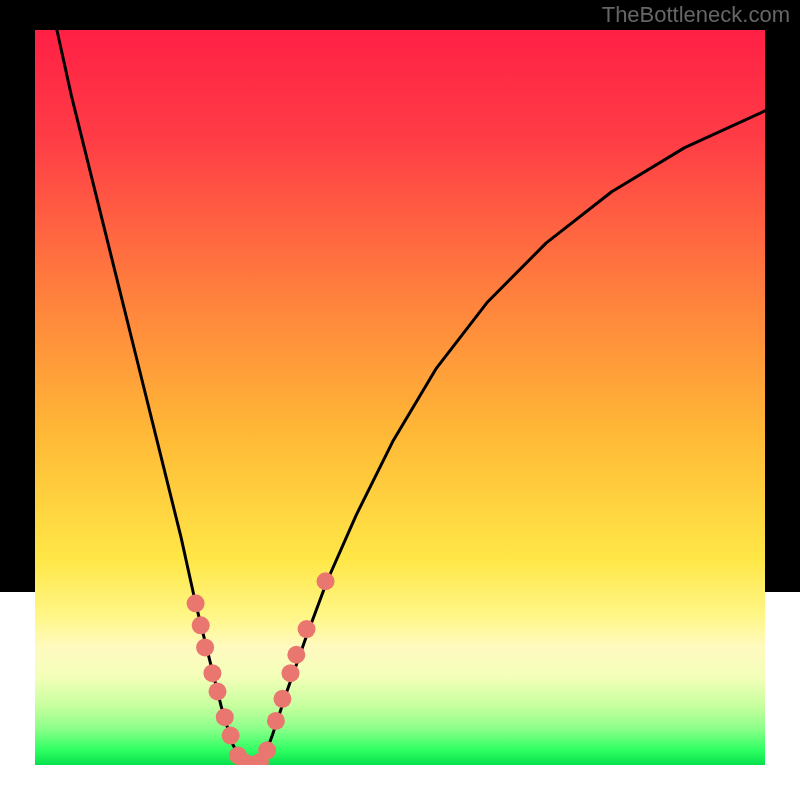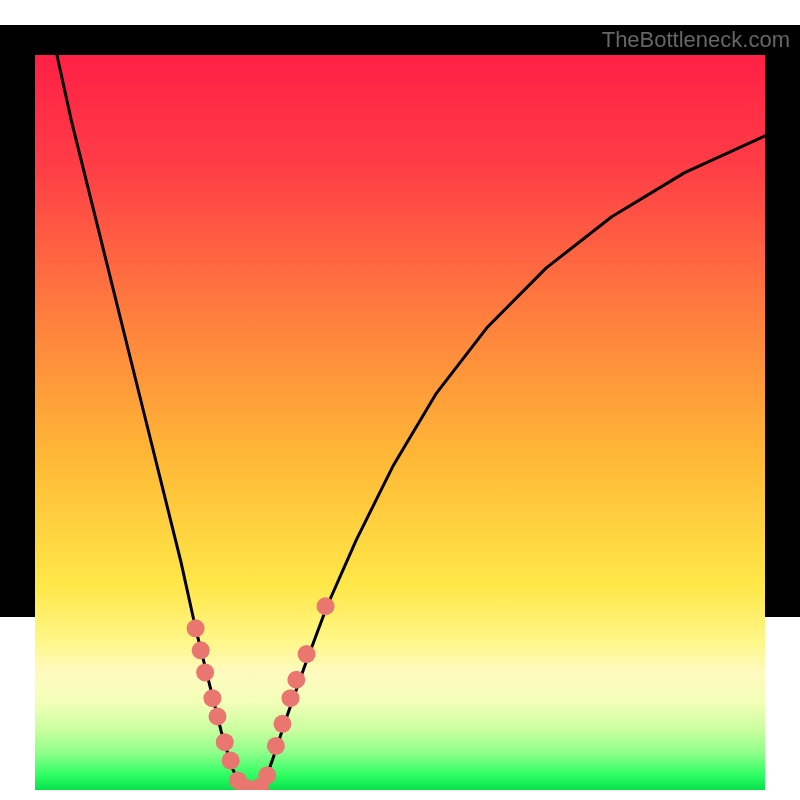--- a/index.html
+++ b/index.html
@@ -9,21 +9,20 @@
     height: 800px;
     overflow: hidden;
     font-family: Arial, Helvetica, sans-serif;
   }
   .frame {
     position: relative;
     width: 800px;
     height: 592px;
     background: #000;
     box-sizing: border-box;
-    margin-top: 25px;
   }
   .watermark {
     position: absolute;
     top: 2px;
     right: 10px;
     color: #666;
     font-size: 22px;
     font-weight: 500;
     font-family: Arial, sans-serif;
     z-index: 5;

